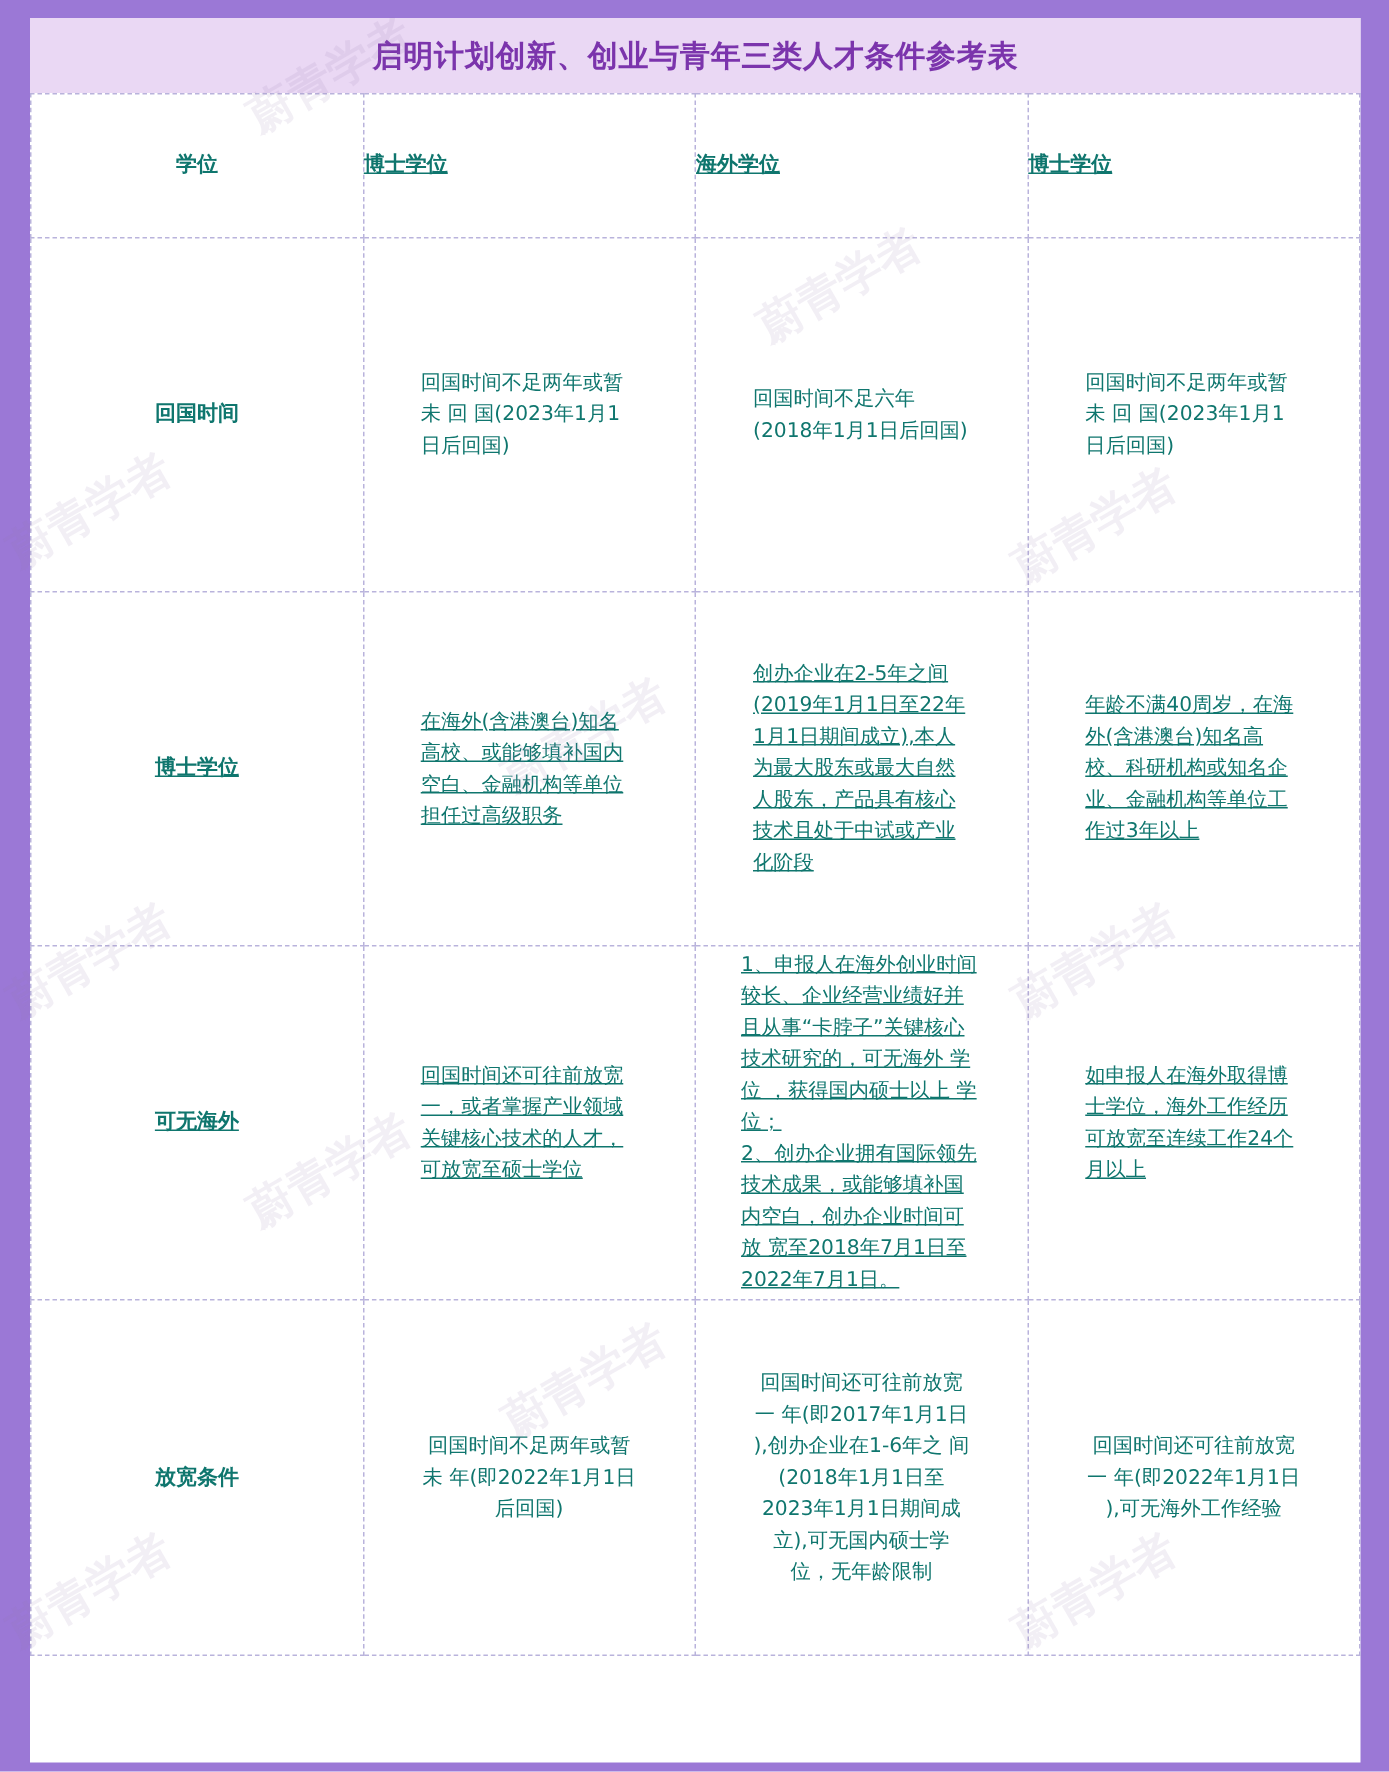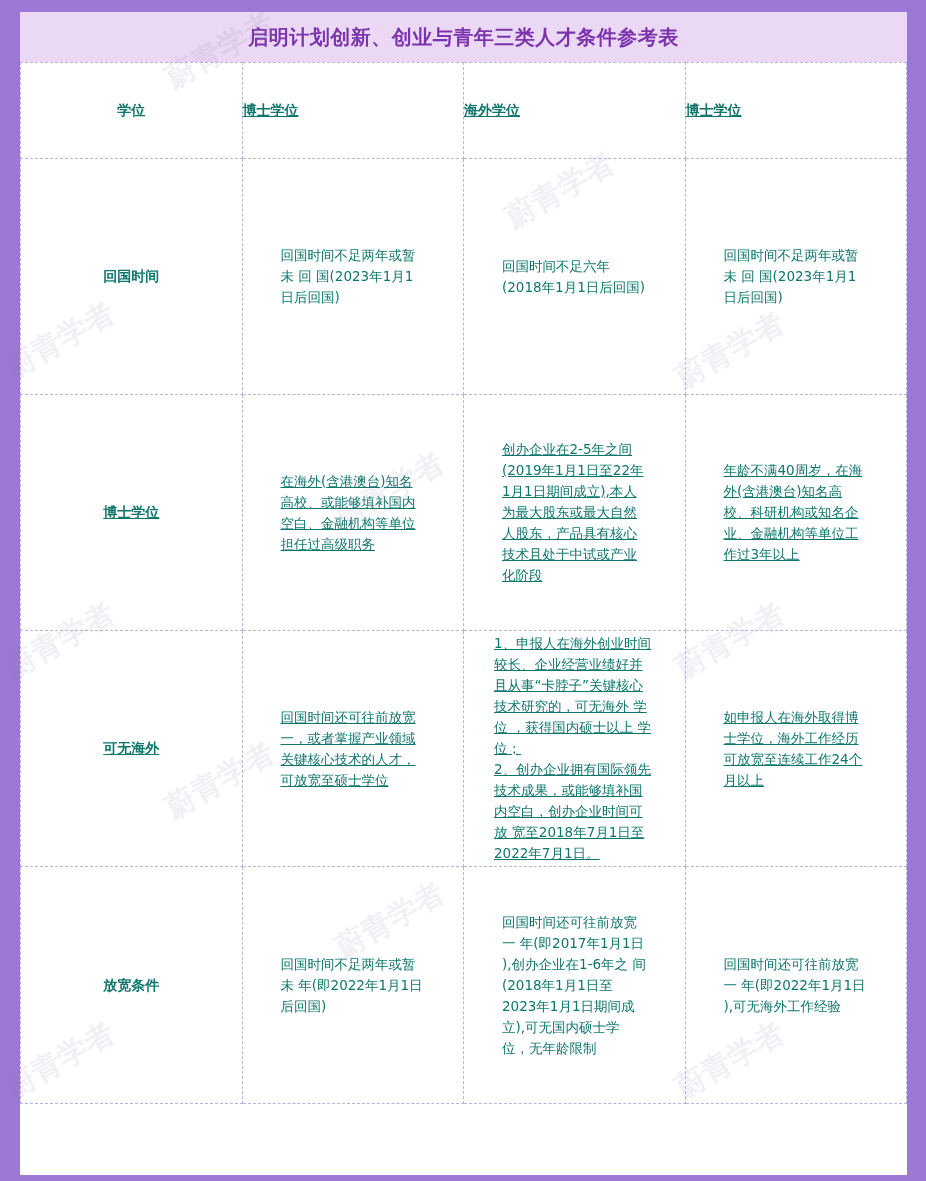--- a/index.html
+++ b/index.html
@@ -8,21 +8,21 @@
   .title{height:50px;background:#ead8f4;display:flex;align-items:center;justify-content:center;color:#7b34ac;font-weight:bold;font-size:20px;letter-spacing:0.5px;}
   table{border-collapse:collapse;width:887px;table-layout:fixed;}
   td{border:1px dashed #b9b3dc;font-size:13.5px;line-height:21px;color:#0f766e;vertical-align:middle;padding:0 38px;}
   td.head{color:#7b34ac;font-weight:bold;font-size:16px;text-align:center;height:57px;padding:0;}
   td.label{text-align:center;font-weight:bold;font-size:14px;padding:0;}
   td.center{text-align:left;font-weight:bold;font-size:14px;padding:0;text-decoration:underline;}
   tr.r1 td{height:95px;}
   tr.r2 td{height:235px;}
   tr.r3 td{height:235px;text-decoration:underline;}
   tr.r4 td{height:235px;text-decoration:underline;}
-  tr.r5 td{height:236px;}
+  tr.r5 td{height:236px;text-align:center;}
   .wm{position:absolute;color:rgba(150,120,170,0.12);font-size:30px;font-weight:bold;transform:rotate(-30deg);pointer-events:none;white-space:nowrap;}
 </style>
 </head>
 <body>
 
 <div class="frame">
   <div class="title">启明计划创新、创业与青年三类人才条件参考表</div>
   <table>
     <tbody>
     <tr class="r1">

